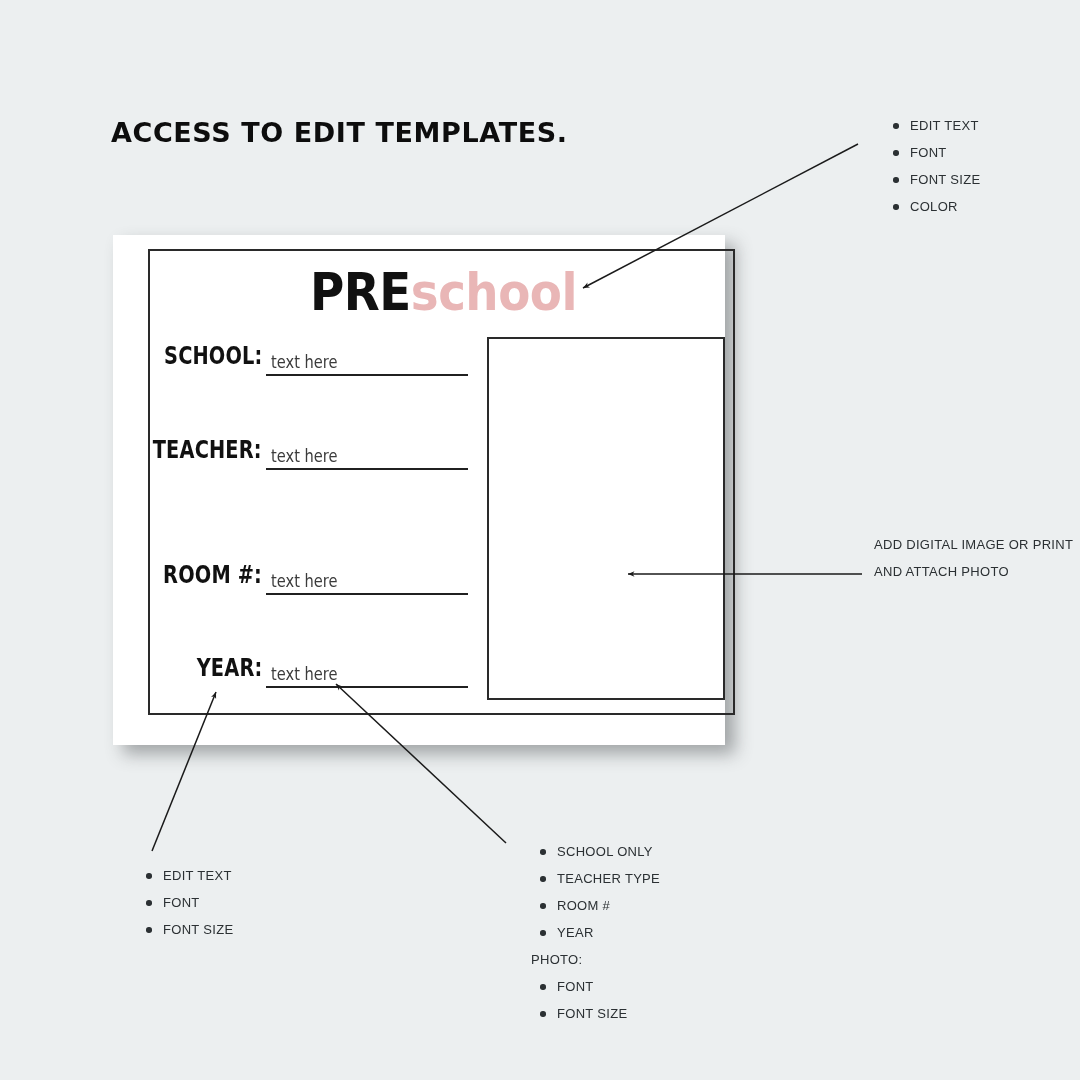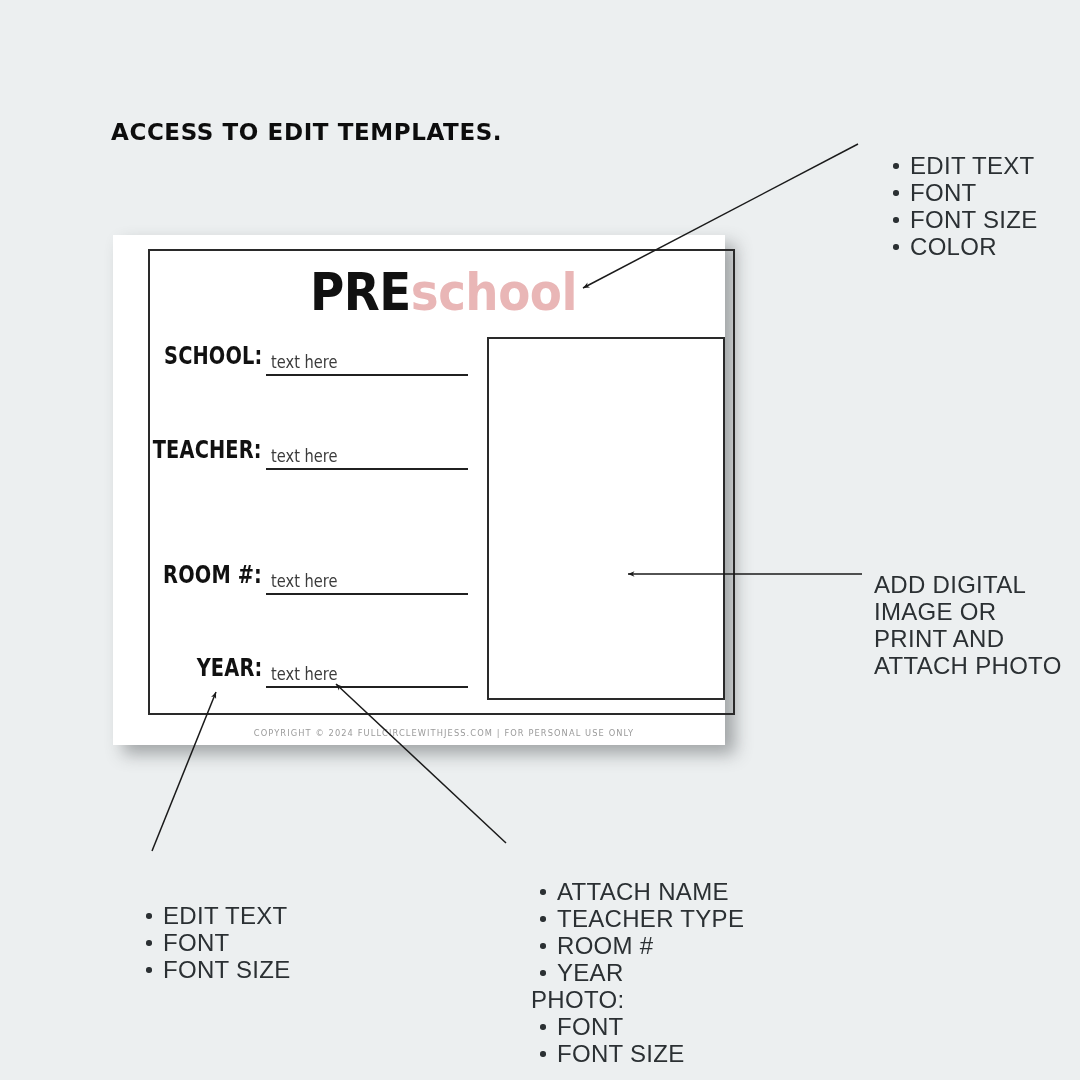--- a/index.html
+++ b/index.html
@@ -23,35 +23,34 @@
 
   
   .heading {
     position: absolute;
     left: 111px;
     top: 112px;
     width: 560px;
     color: #0d0d0d;
     font-family: "DejaVu Sans", sans-serif;
     font-weight: bold;
-    font-size: 23px;
+    font-size: 27px;
     letter-spacing: 0.6px;
     line-height: 41px;
   }
   .heading .l2 { display: block; }
 
   
   .anno {
     position: absolute;
     color: #2b3033;
     font-family: "Liberation Sans", sans-serif;
-    font-size: 24px;
+    font-size: 13px;
     line-height: 27px;
     letter-spacing: 0.3px;
-    margin-top: 40px;
   }
   .anno ul {
     margin: 0;
     padding-left: 26px;
     list-style: none;
   }
   .anno ul li {
     position: relative;
     white-space: nowrap;
   }
@@ -212,21 +211,21 @@
   <div class="anno" id="anno-bottomleft">
     <ul>
       <li>EDIT TEXT</li>
       <li>FONT</li>
       <li>FONT SIZE</li>
     </ul>
   </div>
 
   <div class="anno" id="anno-bottomcenter">
     <ul class="sub">
-      <li>ATTACH NAME</li>
+      <li>SCHOOL ONLY</li>
       <li>TEACHER TYPE</li>
       <li>ROOM #</li>
       <li>YEAR</li>
     </ul>
     <div class="plain">PHOTO:</div>
     <ul class="sub">
       <li>FONT</li>
       <li>FONT SIZE</li>
     </ul>
   </div>
@@ -258,21 +257,20 @@
 
       <div class="field" id="field-3">
         <span class="lbl">YEAR:</span>
         <span class="ph">text here</span>
         <span class="line"></span>
       </div>
 
       <div class="photo-box"></div>
 
     </div>
-    <div class="copyright">COPYRIGHT © 2024 FULLCIRCLEWITHJESS.COM | FOR PERSONAL USE ONLY</div>
   </div>
 
   <svg class="arrows" viewBox="0 0 1080 1080">
     <defs>
       <marker id="ah" markerWidth="9" markerHeight="9" refX="7" refY="4.5" orient="auto" markerUnits="userSpaceOnUse">
         <path d="M7,4.5 L0.5,1.8 L2.4,4.5 L0.5,7.2 Z" fill="#1a1a1a"></path>
       </marker>
     </defs>
     <line x1="858" y1="144" x2="583" y2="288" stroke="#1a1a1a" stroke-width="1.5" marker-end="url(#ah)"></line>
     <line x1="862" y1="574" x2="628" y2="574" stroke="#1a1a1a" stroke-width="1.5" marker-end="url(#ah)"></line>

